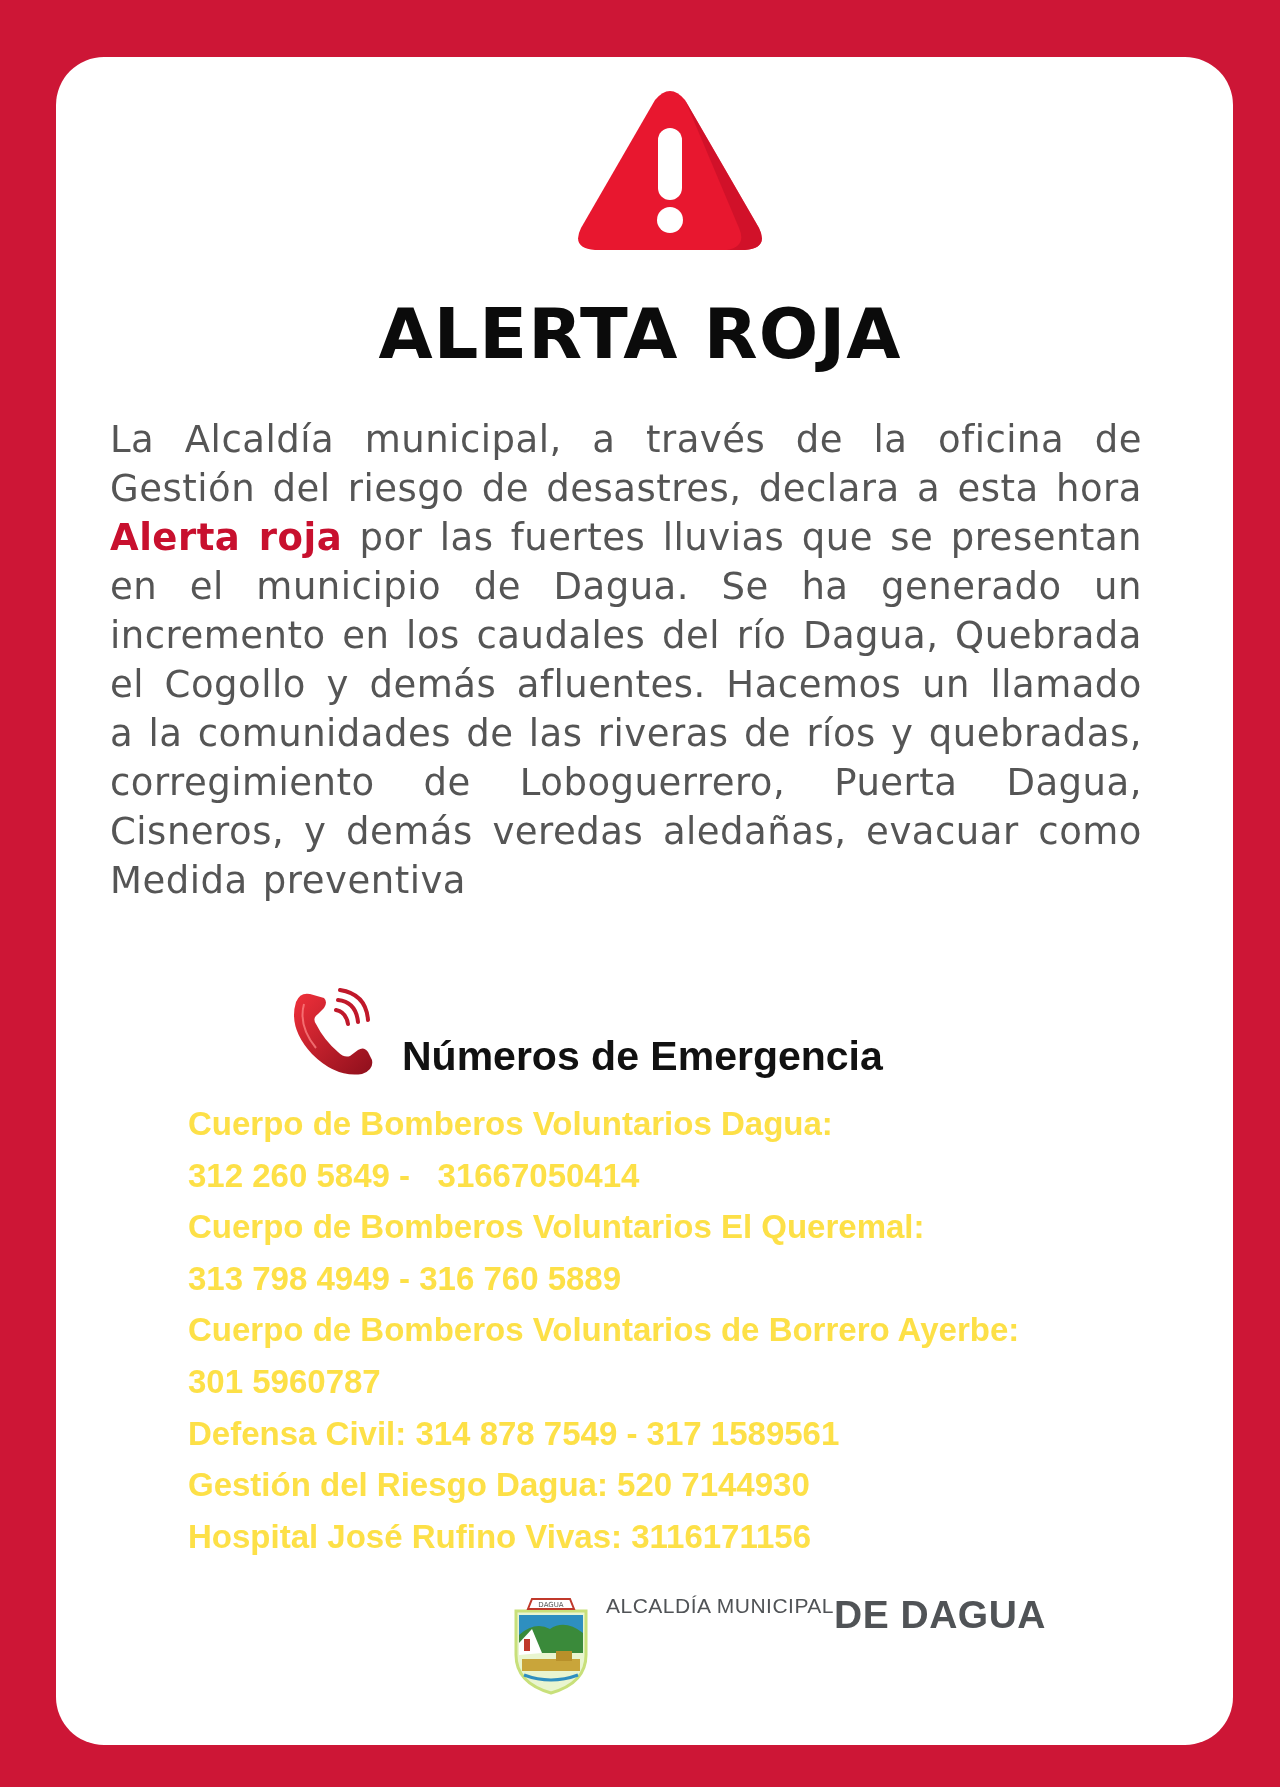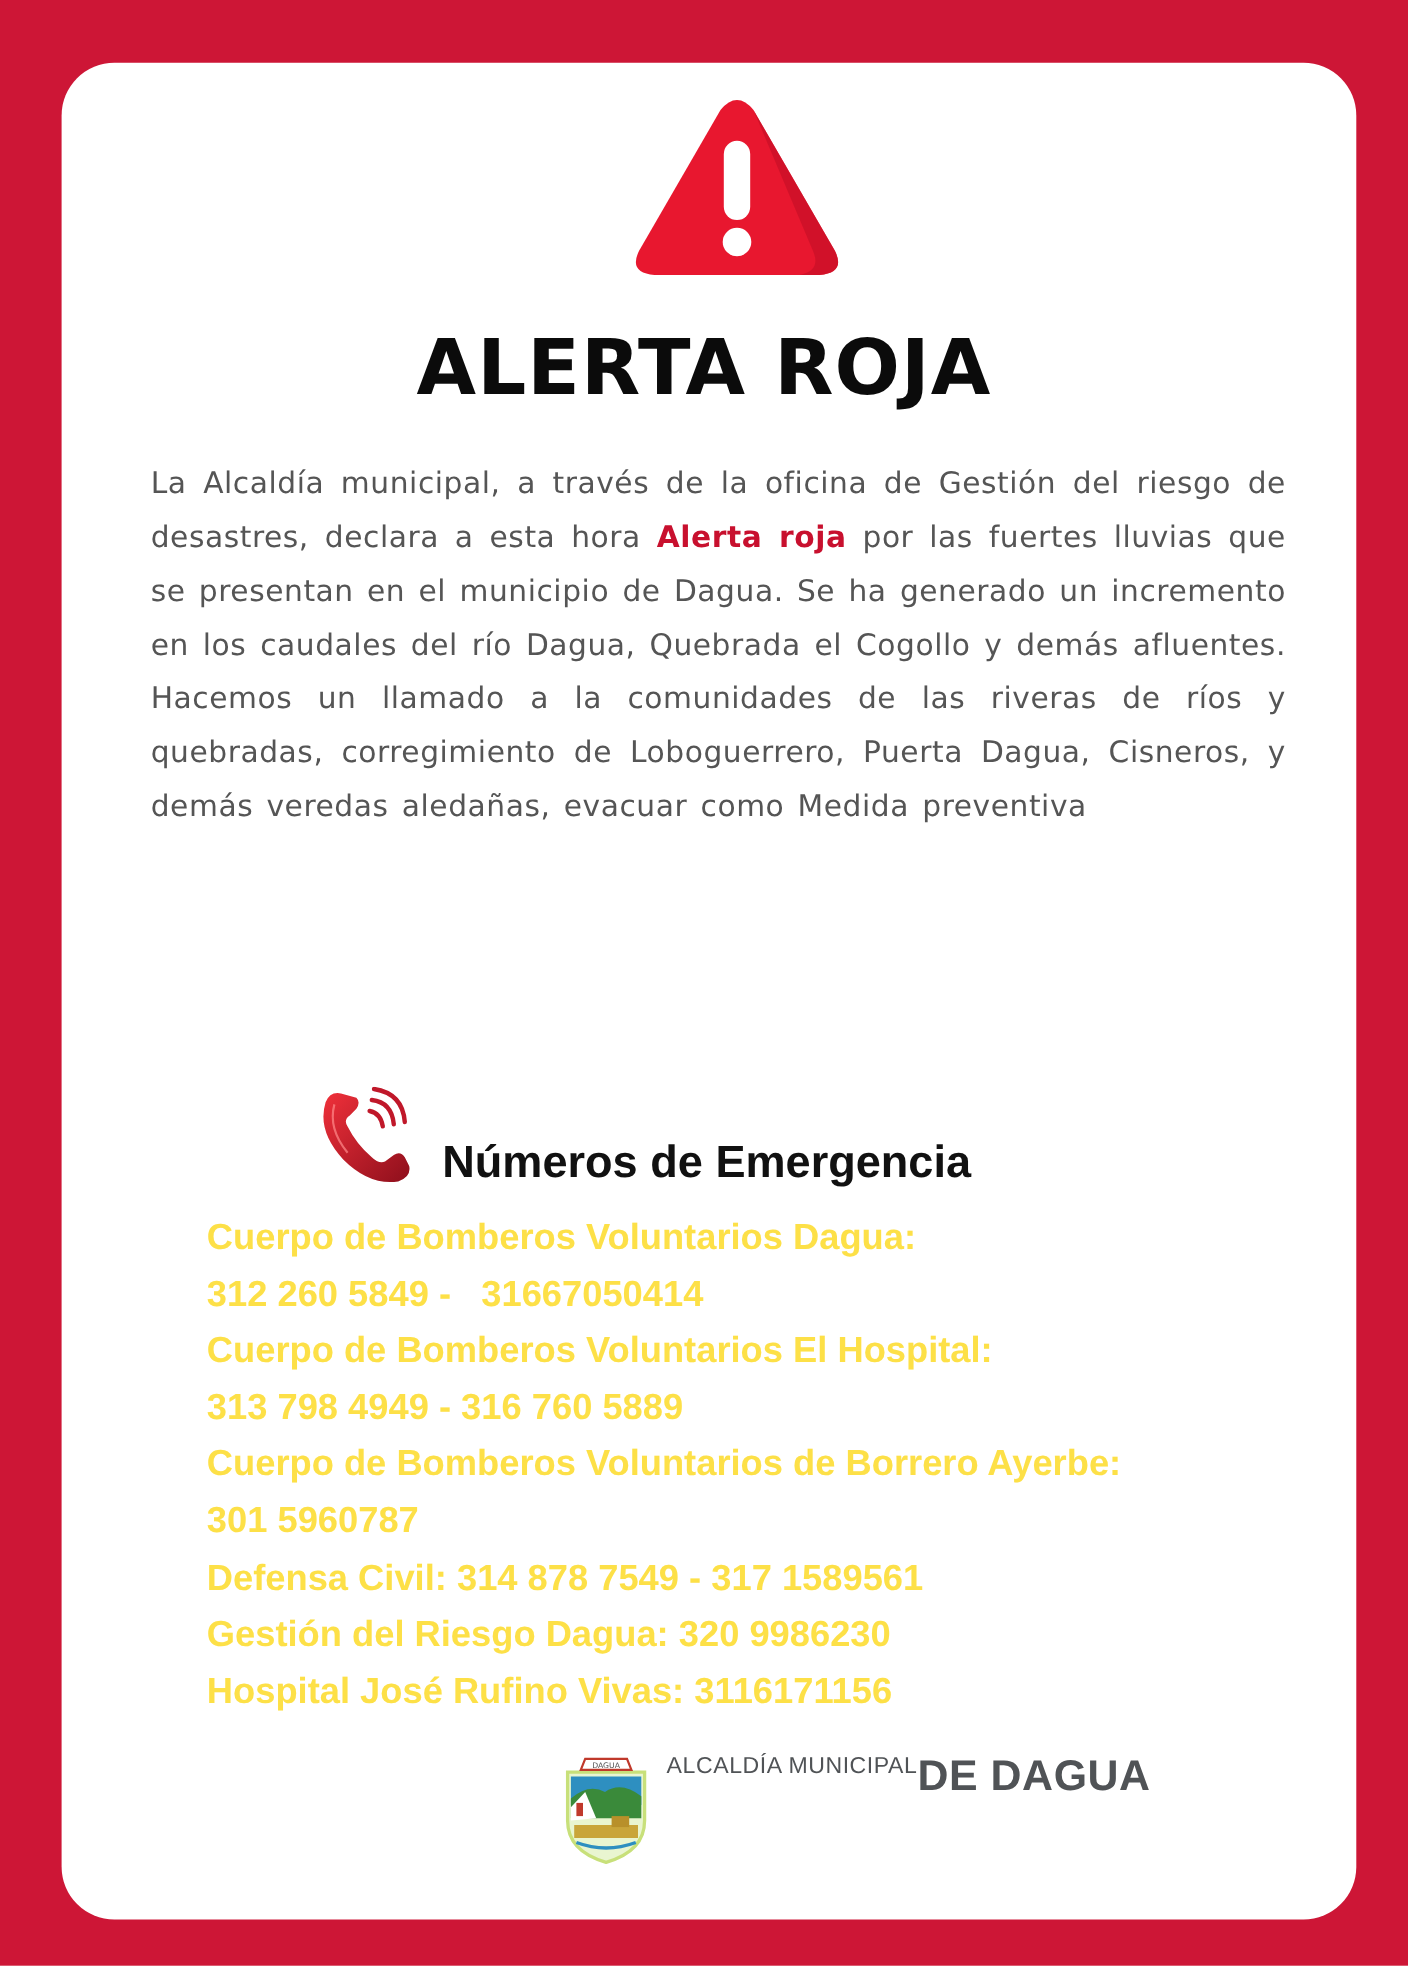--- a/index.html
+++ b/index.html
@@ -28,23 +28,23 @@
     text-align: center;
     font-family: "DejaVu Sans", sans-serif;
     font-weight: bold;
     font-size: 70px;
     letter-spacing: 1px;
     color: #0b0b0b;
     line-height: 84px;
   }
   .para {
     position: absolute;
-    left: 137px; top: 415px; width: 1032px;
+    left: 110px; top: 415px; width: 1032px;
     font-family: "DejaVu Sans", sans-serif;
-    font-size: 27px;
+    font-size: 37px;
     line-height: 49px;
     color: #555555;
     text-align: justify;
     letter-spacing: 0.5px;
     word-spacing: 3px;
   }
   .para .hl { color: #c8102e; font-weight: bold; }
   .em-header {
     position: absolute;
     left: 290px; top: 988px;
@@ -107,26 +107,26 @@
     <path d="M46 22 Q56 24 58 36" stroke="#c0182a" stroke-width="4" fill="none" stroke-linecap="round"></path>
     <path d="M48 12 Q66 14 68 34" stroke="#c0182a" stroke-width="4" fill="none" stroke-linecap="round"></path>
     <path d="M50 2 Q76 6 78 32" stroke="#c0182a" stroke-width="4" fill="none" stroke-linecap="round"></path>
   </svg>
   <span class="em-title">Números de Emergencia</span>
 </div>
 
 <div class="contacts">
   <div>Cuerpo de Bomberos Voluntarios Dagua:</div>
   <div>312 260 5849 -   31667050414</div>
-  <div>Cuerpo de Bomberos Voluntarios El Hospital:</div>
+  <div>Cuerpo de Bomberos Voluntarios El Queremal:</div>
   <div>313 798 4949 - 316 760 5889</div>
   <div>Cuerpo de Bomberos Voluntarios de Borrero Ayerbe:</div>
   <div>301 5960787</div>
   <div>Defensa Civil: 314 878 7549 - 317 1589561</div>
-  <div>Gestión del Riesgo Dagua: 320 9986230</div>
+  <div>Gestión del Riesgo Dagua: 520 7144930</div>
   <div>Hospital José Rufino Vivas: 3116171156</div>
 </div>
 
 <div class="logo">
   <svg class="shield" viewBox="0 0 82 100">
     <path d="M6 16 L76 16 L76 60 Q76 88 41 98 Q6 88 6 60 Z" fill="#e9f5d0" stroke="#c8e07a" stroke-width="3"></path>
     <path d="M9 20 L73 20 L73 46 L9 46 Z" fill="#2e8fc0"></path>
     <path d="M9 40 Q25 26 40 34 Q55 24 73 38 L73 58 L9 58 Z" fill="#3a8a3a"></path>
     <path d="M9 48 L22 34 L32 58 L9 60 Z" fill="#ffffff"></path>
     <rect x="14" y="44" width="6" height="12" fill="#c0392b"></rect>

